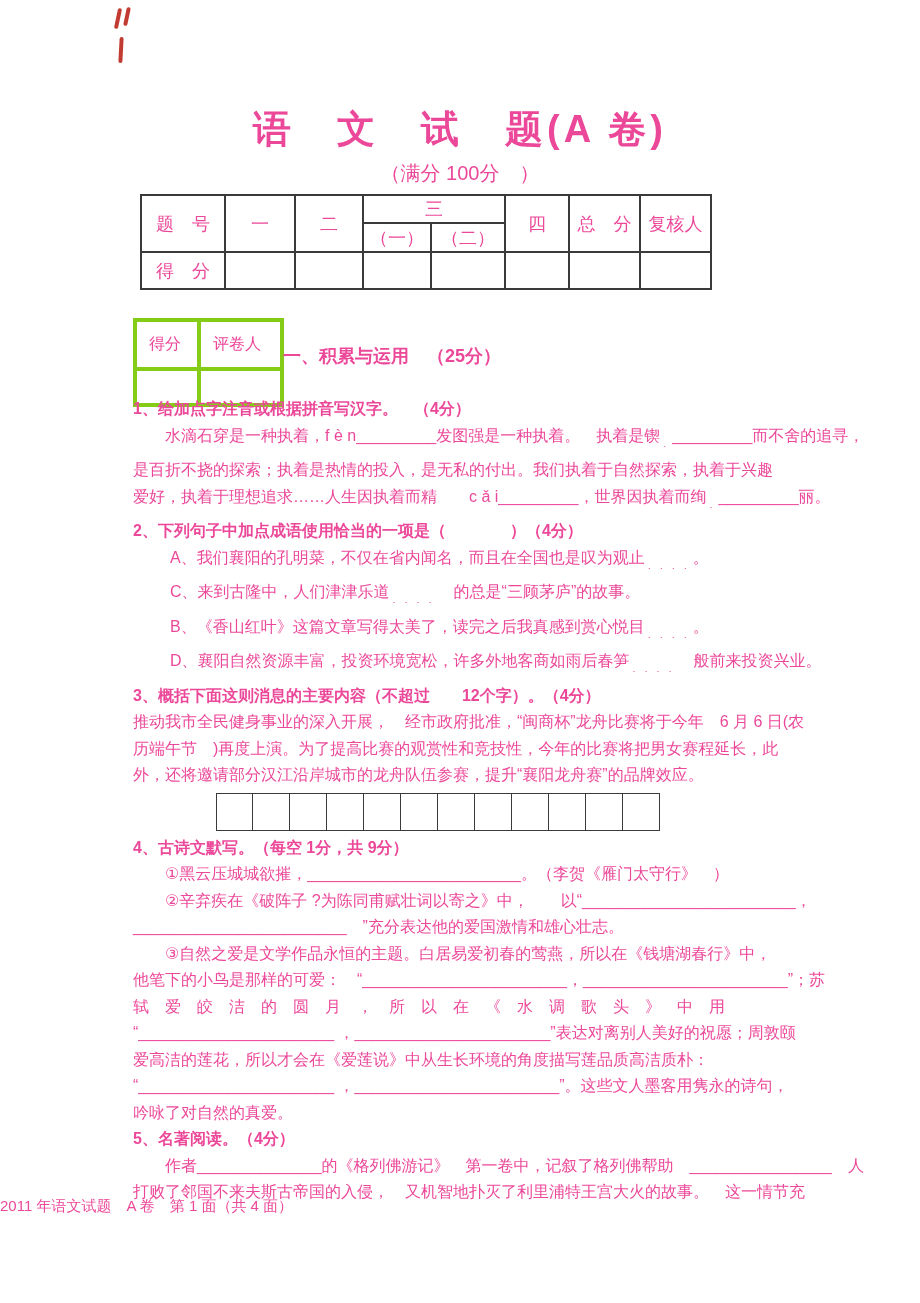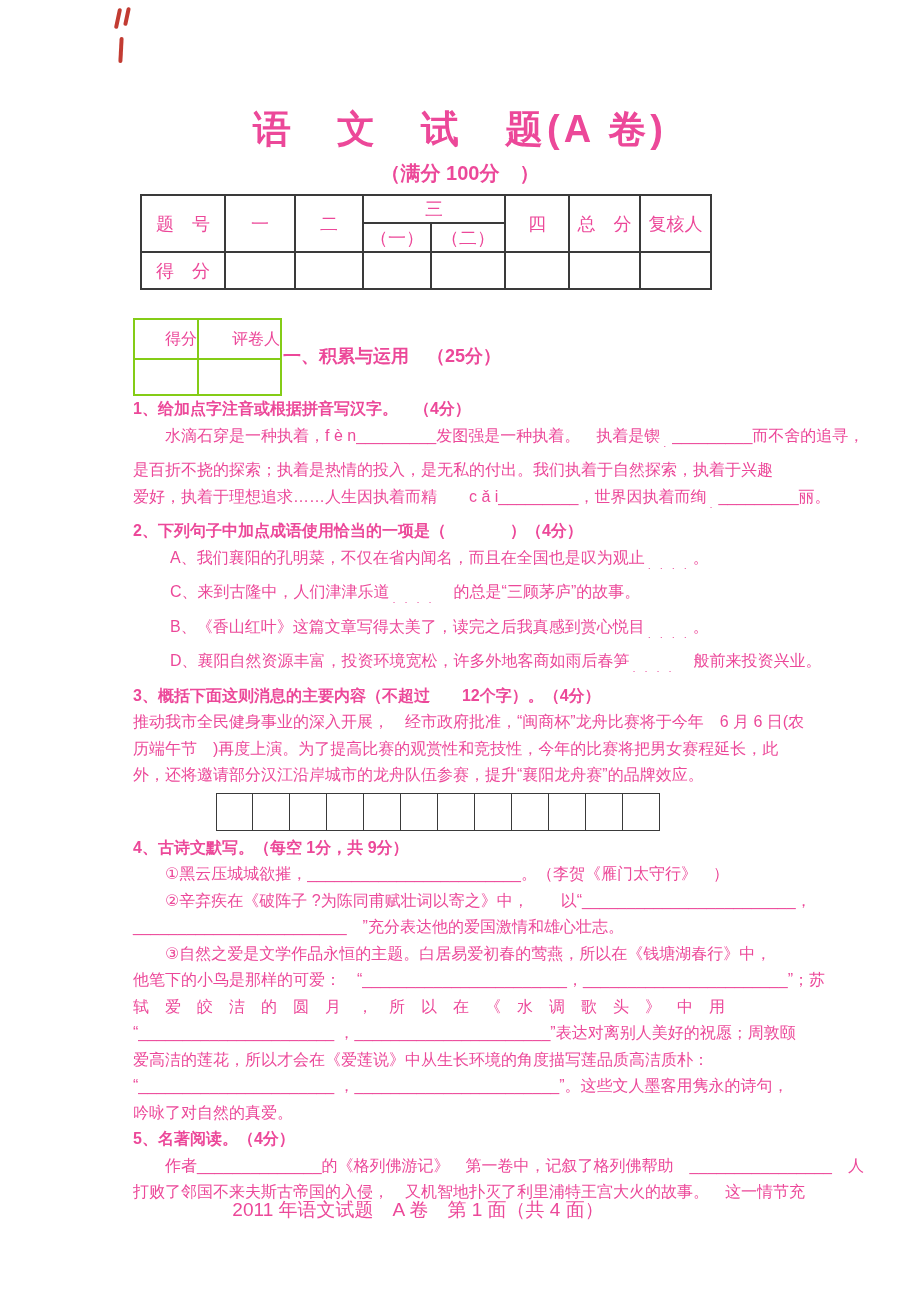--- a/index.html
+++ b/index.html
@@ -6,42 +6,42 @@
   .page{position:relative;width:920px;height:1303px;background:#ffffff;overflow:hidden;
         font-family:"Liberation Sans","DejaVu Sans",sans-serif;color:#ec4899;}
   
   .ink{position:absolute;background:#c23b32;border-radius:2px;}
   .ink1{left:116px;top:8px;width:4px;height:21px;transform:rotate(12deg);}
   .ink2{left:125px;top:7px;width:4px;height:19px;transform:rotate(12deg);}
   .ink3{left:119px;top:37px;width:4px;height:26px;transform:rotate(3deg);}
   .title{position:absolute;left:0;top:104px;width:920px;text-align:center;
          font-size:38px;font-weight:bold;letter-spacing:4px;white-space:nowrap;}
   .subtitle{position:absolute;left:0;top:160px;width:920px;text-align:center;
-            font-size:20px;font-weight:700;white-space:nowrap;}
+            font-size:20px;font-weight:400;white-space:nowrap;}
   
   table{border-collapse:collapse;table-layout:fixed;}
   .scoretab{position:absolute;left:140px;top:194px;}
   .scoretab td{border:2px solid #3a3a3a;text-align:center;vertical-align:middle;
                font-size:18px;padding:0;}
   .examtab{position:absolute;left:133px;top:318px;}
-  .examtab td{border:2px solid #84cc16;text-align:right;vertical-align:middle;
-              font-size:16px;padding:0;}
+  .examtab td{border:4px solid #84cc16;text-align:left;vertical-align:middle;
+              font-size:16px;padding:12px;}
   .sec{position:absolute;left:283px;top:344px;font-size:18px;font-weight:bold;white-space:nowrap;}
   
   .content{position:absolute;left:133px;top:396px;width:690px;font-size:16px;
            line-height:26.5px;white-space:nowrap;}
   .ln{white-space:nowrap;}
   .stem{font-weight:600;}
   .options .ln{padding-left:37px;}
   .dots{font-size:9px;letter-spacing:3px;vertical-align:-6px;display:inline-block;}
   .grid{display:flex;margin:4px 0 4px 83px;}
   .gcell{width:37px;height:38px;border:1.6px solid #3a3a3a;border-left:none;box-sizing:border-box;}
   .gcell:first-child{border-left:1.6px solid #3a3a3a;}
-  .footer{position:absolute;left:0;top:1197px;width:836px;text-align:center;
-          font-size:19px;white-space:nowrap;}
+  .footer{position:absolute;left:0;top:1197px;width:836px;text-align:left;
+          font-size:15px;white-space:nowrap;}
 </style>
 </head>
 <body>
 
 <div class="page">
 
   <div class="ink ink1"></div>
   <div class="ink ink2"></div>
   <div class="ink ink3"></div>
 

